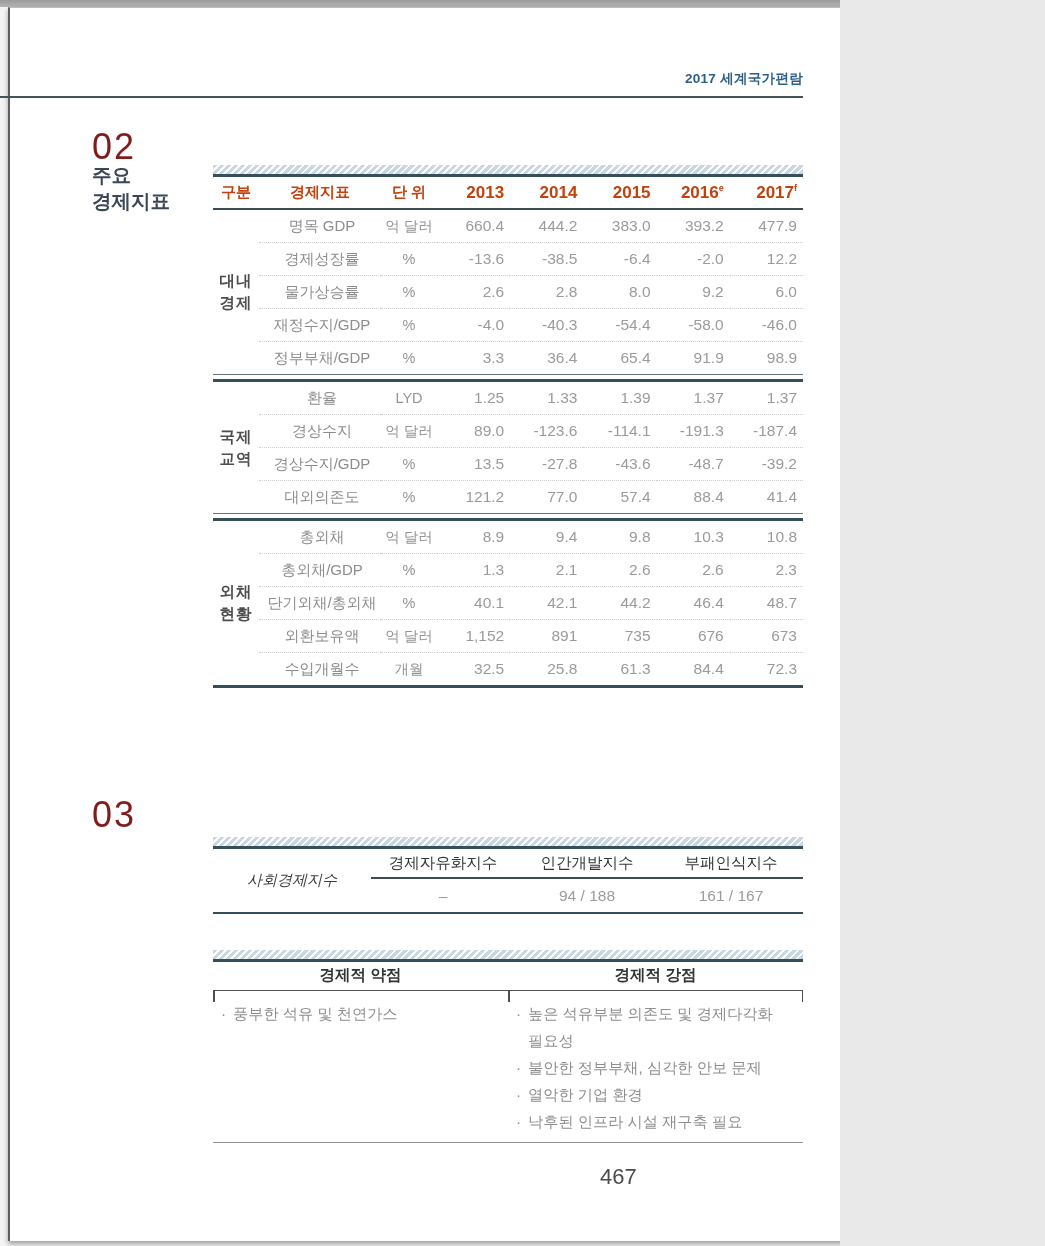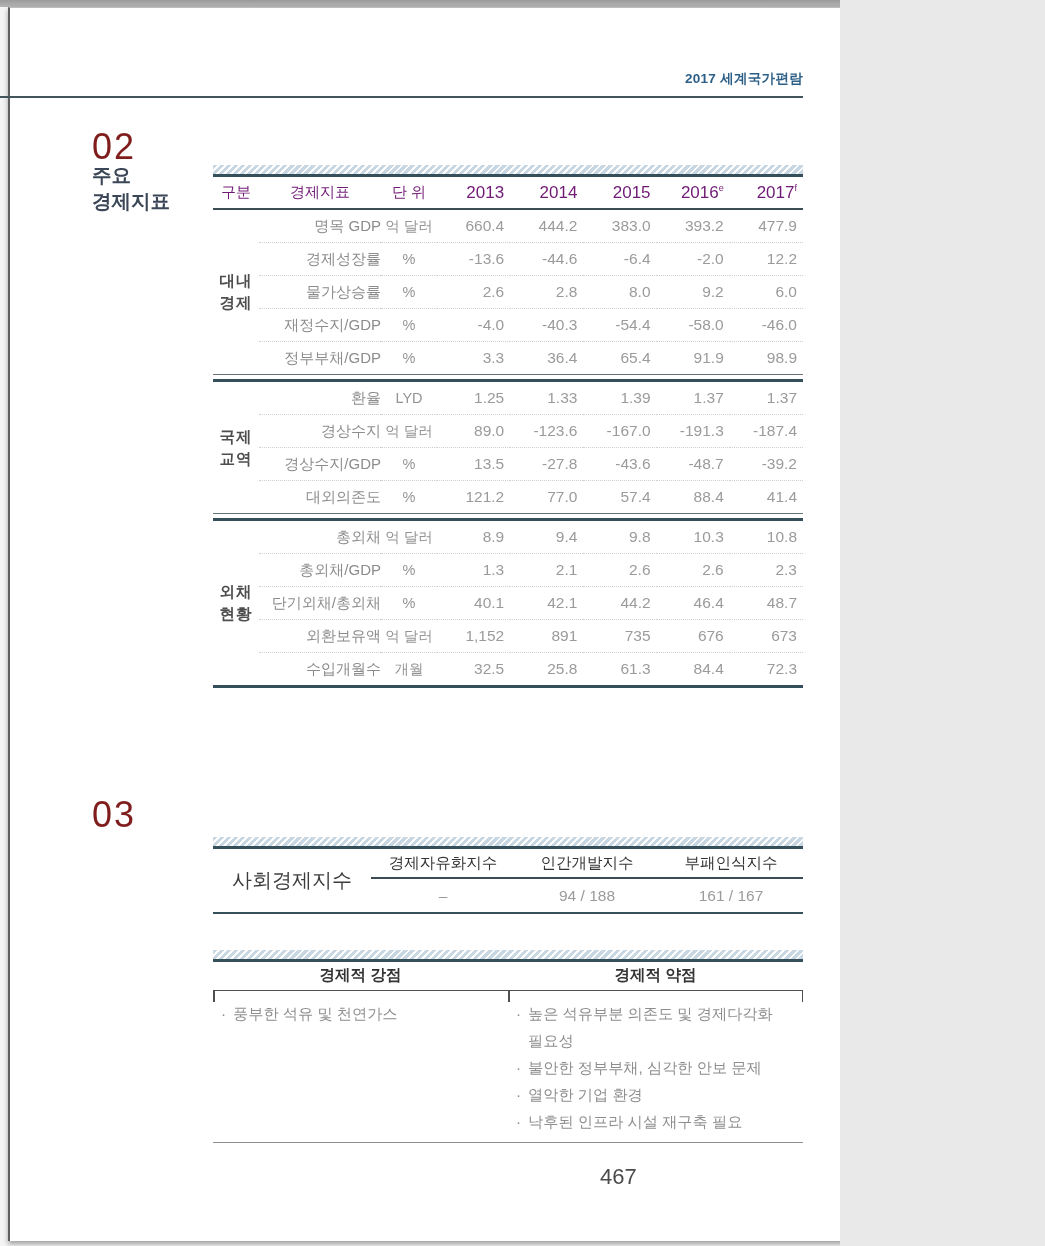--- a/index.html
+++ b/index.html
@@ -31,42 +31,42 @@
   .sec-num{position:absolute;font-size:36px;color:#7f1d1d;letter-spacing:2px;}
   .sec-title{position:absolute;font-size:19.5px;font-weight:bold;color:#3b4757;line-height:26px;width:130px;}
 
   
   .band{position:absolute;width:590px;height:9px;border-bottom:3px solid var(--rule);
     background:repeating-linear-gradient(135deg,var(--hatch) 0 3px,#ffffff 3px 5px);}
 
   
   .main-table{position:absolute;left:213px;top:177px;width:590px;border-collapse:collapse;table-layout:fixed;}
   .main-table th,.main-table td{padding:0;margin:0;}
-  .main-table thead th{height:31px;border-bottom:2px solid #3c4c55;font-weight:normal;
-      color:#701a75;vertical-align:middle;}
+  .main-table thead th{height:31px;border-bottom:2px solid #3c4c55;font-weight:bold;
+      color:#c2410c;vertical-align:middle;}
   .th-group{font-size:15px;text-align:center;}
   .th-ind{font-size:15px;text-align:center;}
   .th-unit{font-size:15px;text-align:center;}
   .th-year{font-size:17px;text-align:right;padding-right:6px !important;}
   .th-year sup{font-size:9px;}
   .main-table td{height:32px;vertical-align:middle;}
   td.group{font-size:15.5px;font-weight:bold;color:#4e4e4e;text-align:center;line-height:22px;letter-spacing:1px;}
-  td.ind{font-size:15px;color:#8c8c8c;text-align:right;padding-left:4px;}
+  td.ind{font-size:15px;color:#8c8c8c;text-align:center;padding-left:4px;}
   td.unit{font-size:14.5px;color:#949494;text-align:center;}
   td.num{font-size:15.5px;color:#9b9b9b;text-align:right;padding-right:6px;}
   tr.inner td{border-top:1px dotted #cfcfcf;}
   td.sep-cell{height:4px;border-top:1px solid var(--rule-thin);border-bottom:3px solid var(--rule);}
   td.bot-cell{height:0;border-top:3px solid var(--rule);}
 
   
   .socio{position:absolute;left:213px;top:849px;width:590px;display:grid;
      grid-template-columns:158px 1fr 1fr 1fr;grid-template-rows:30px 33px;
      border-bottom:2px solid var(--rule);}
   .socio .rowlabel{grid-row:1/3;display:flex;align-items:center;justify-content:center;
-     font-size:20px;color:#3c3c3c;}
+     font-size:15px;color:#3c3c3c;font-style:italic;}
   .socio .shead{display:flex;align-items:center;justify-content:center;font-size:15.5px;color:#343434;
      border-bottom:2px solid #3c4c55;font-family:Liberation Serif, serif;}
   .socio .sval{display:flex;align-items:center;justify-content:center;font-size:15.5px;color:#9b9b9b;}
 
   
   .sw{position:absolute;left:213px;top:962px;width:590px;}
   .sw-heads{display:flex;height:28px;}
   .sw-heads div{width:50%;text-align:center;font-size:15.5px;font-weight:bold;color:#333333;line-height:26px;}
   .sw-line{position:relative;border-top:1.5px solid #4f4f4f;height:0;}
   .sw-line span{position:absolute;top:0;width:1.5px;height:11px;background:#4f4f4f;}
@@ -140,21 +140,21 @@
           <td class="num">660.4</td>
           <td class="num">444.2</td>
           <td class="num">383.0</td>
           <td class="num">393.2</td>
           <td class="num">477.9</td>
         </tr>
         <tr class="inner">
           <td class="ind">경제성장률</td>
           <td class="unit">%</td>
           <td class="num">-13.6</td>
-          <td class="num">-44.6</td>
+          <td class="num">-38.5</td>
           <td class="num">-6.4</td>
           <td class="num">-2.0</td>
           <td class="num">12.2</td>
         </tr>
         <tr class="inner">
           <td class="ind">물가상승률</td>
           <td class="unit">%</td>
           <td class="num">2.6</td>
           <td class="num">2.8</td>
           <td class="num">8.0</td>
@@ -194,21 +194,21 @@
           <td class="num">1.33</td>
           <td class="num">1.39</td>
           <td class="num">1.37</td>
           <td class="num">1.37</td>
         </tr>
         <tr class="inner">
           <td class="ind">경상수지</td>
           <td class="unit">억 달러</td>
           <td class="num">89.0</td>
           <td class="num">-123.6</td>
-          <td class="num">-167.0</td>
+          <td class="num">-114.1</td>
           <td class="num">-191.3</td>
           <td class="num">-187.4</td>
         </tr>
         <tr class="inner">
           <td class="ind">경상수지/GDP</td>
           <td class="unit">%</td>
           <td class="num">13.5</td>
           <td class="num">-27.8</td>
           <td class="num">-43.6</td>
           <td class="num">-48.7</td>
@@ -293,22 +293,22 @@
     <div class="shead">인간개발지수</div>
     <div class="shead">부패인식지수</div>
     <div class="sval">–</div>
     <div class="sval">94 / 188</div>
     <div class="sval">161 / 167</div>
   </div>
 
   <div class="band" style="left:213px;top:950px;"></div>
   <div class="sw">
     <div class="sw-heads">
+      <div>경제적 약점</div>
       <div>경제적 강점</div>
-      <div>경제적 약점</div>
     </div>
     <div class="sw-line">
       <span class="t-l"></span>
       <span class="t-c"></span>
       <span class="t-r"></span>
     </div>
     <div class="sw-body">
       <div class="sw-col" id="sw-strengths">
           <div class="sw-item"><span class="blt">·</span><span> 풍부한 석유 및 천연가스</span></div>
         </div>

